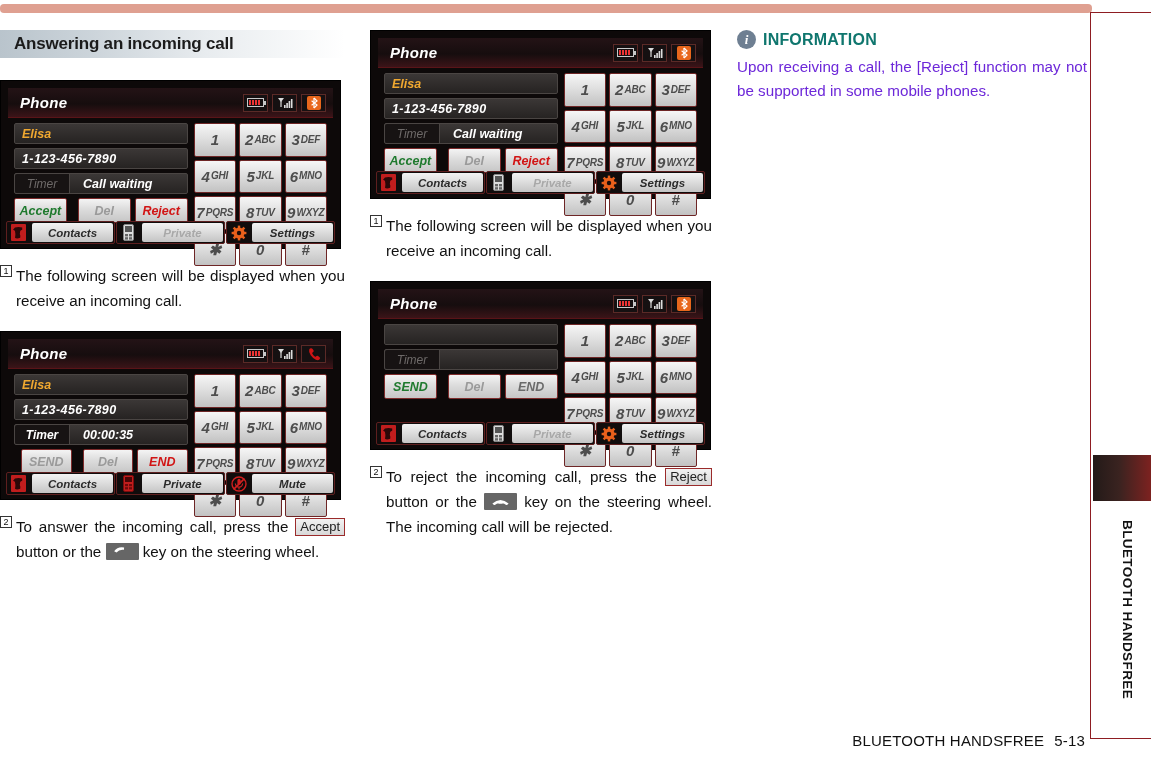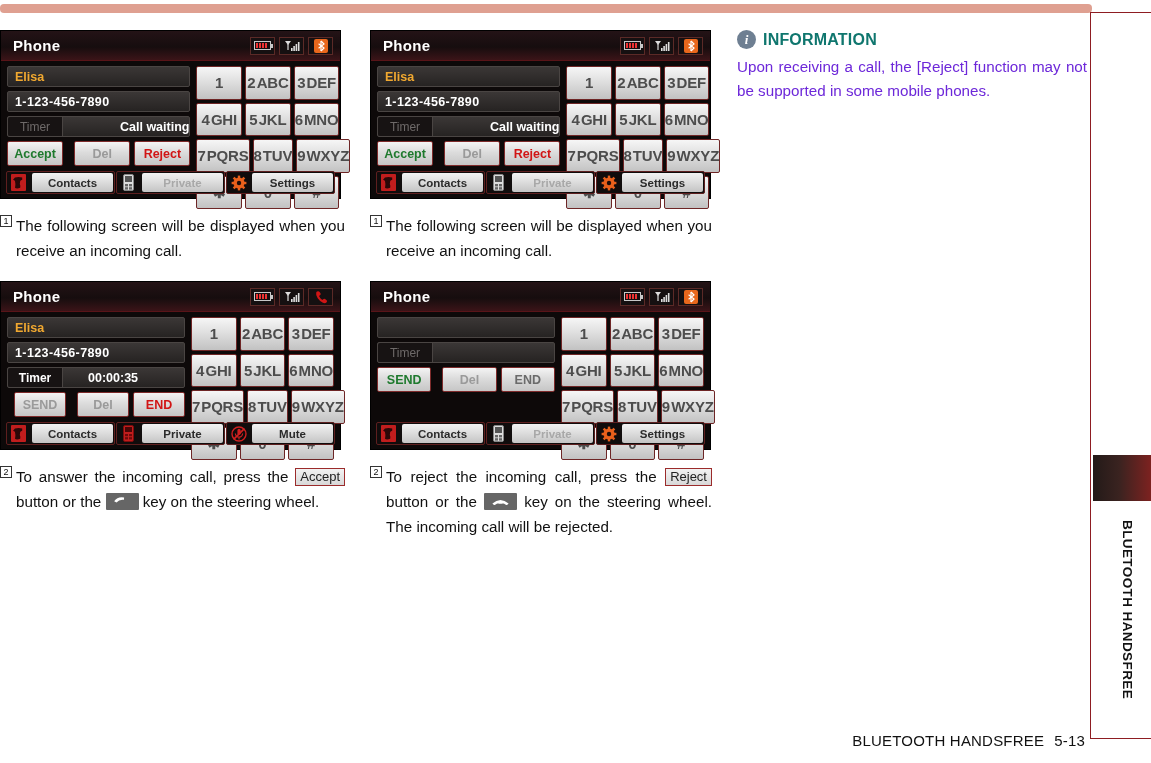--- a/index.html
+++ b/index.html
@@ -121,24 +121,25 @@
   }
   .info-body{
     font-size:15.2px; line-height:24px; color:#6d28d9; text-align:justify;
   }
 
   
   .screen{
     width:341px; height:169px;
     background:#0d0909;
     border:1px solid #000;
-    padding:0;
+    padding:7px;
     position:relative;
     margin-bottom:14px;
     font-family:"Liberation Sans", sans-serif;
+    font-style:italic;
   }
 
   .scr-head{
     height:30px;
     background:linear-gradient(180deg,#241316 0%, #160d0e 55%, #3b1418 100%);
     border-bottom:1px solid #591418;
     display:flex; align-items:center; justify-content:space-between;
     padding:0 7px 0 12px;
     position:relative;
   }
@@ -173,31 +174,31 @@
     border:1px solid #4a4543;
     border-radius:2px;
     display:flex; align-items:center;
     padding:0 7px;
     font-size:12.5px;
     color:#e9e9e9;
     overflow:hidden; white-space:nowrap;
   }
   .field.name{ color:#f0a830; font-weight:bold; }
   .field.num{ color:#ffffff; font-weight:bold; letter-spacing:.4px; }
-  .field.timer{ padding:0; gap:16px; }
+  .field.timer{ padding:0; gap:4px; }
   .timer-tag{
     width:55px; height:100%;
     background:#171313; border-right:1px solid #4a4543;
     display:flex; align-items:center; justify-content:center;
     font-size:12px; border-radius:2px 0 0 2px;
   }
   .timer-tag.dim{ color:#6e6a69; }
   .timer-tag.lit{ color:#ffffff; font-weight:bold;}
   .timer-val{ padding-left:9px; font-size:12.5px; color:#fff; font-weight:bold;}
-  .timer-val.wait{ font-weight:bold;margin-left:32px; }
+  .timer-val.wait{ font-weight:bold; }
 
   .actrow{ display:flex; gap:4px; height:25px; }
   .abtn{
     flex:1;
     background:linear-gradient(180deg,#f4f4f4 0%, #dcdcdc 45%, #c6c6c6 100%);
     border:1px solid #7e2b2b;
     border-radius:2px;
     display:flex; align-items:center; justify-content:center;
     font-size:12.5px; font-weight:bold;
     color:#4a4a4a;
@@ -212,21 +213,21 @@
   .key{
     flex:1;
     background:linear-gradient(180deg,#f6f6f6 0%, #e2e2e2 40%, #c2c2c2 100%);
     border:1px solid #6e2626;
     border-radius:2px;
     display:flex; align-items:center; justify-content:center;
     color:#4d4d4d;
     line-height:1;
   }
   .key .big{ font-size:15px; font-weight:bold; }
-  .key .sub{ font-size:15px; font-weight:bold; margin-left:1px; letter-spacing:-.2px;}
+  .key .sub{ font-size:10px; font-weight:bold; margin-left:1px; letter-spacing:-.2px;}
   .key .sym{ font-size:15px; font-weight:bold; }
 
   
   .scr-foot{
     position:absolute; left:5px; right:5px; bottom:4px;
     height:23px; display:flex; gap:1px;
   }
   .fslot{
     flex:1; display:flex; align-items:center; gap:3px;
     border:1px solid #5e1f1f; border-radius:2px;
@@ -245,20 +246,21 @@
     font-size:11.5px; font-weight:bold; color:#2b2b2b;
   }
   .fbtn.dim{ color:#a8a8a8; }
 </style>
 </head>
 <body>
 
 <div class="topbar"></div>
 
 <div class="col col-a">
+  <div class="band">Answering an incoming call</div>
 
   <div class="screen">
     <div class="scr-head">
       <span class="scr-title">Phone</span>
       <span class="status-icons">
         <span class="sicon">
           <span class="bat">
               <i></i>
               <i></i>
               <i></i>

